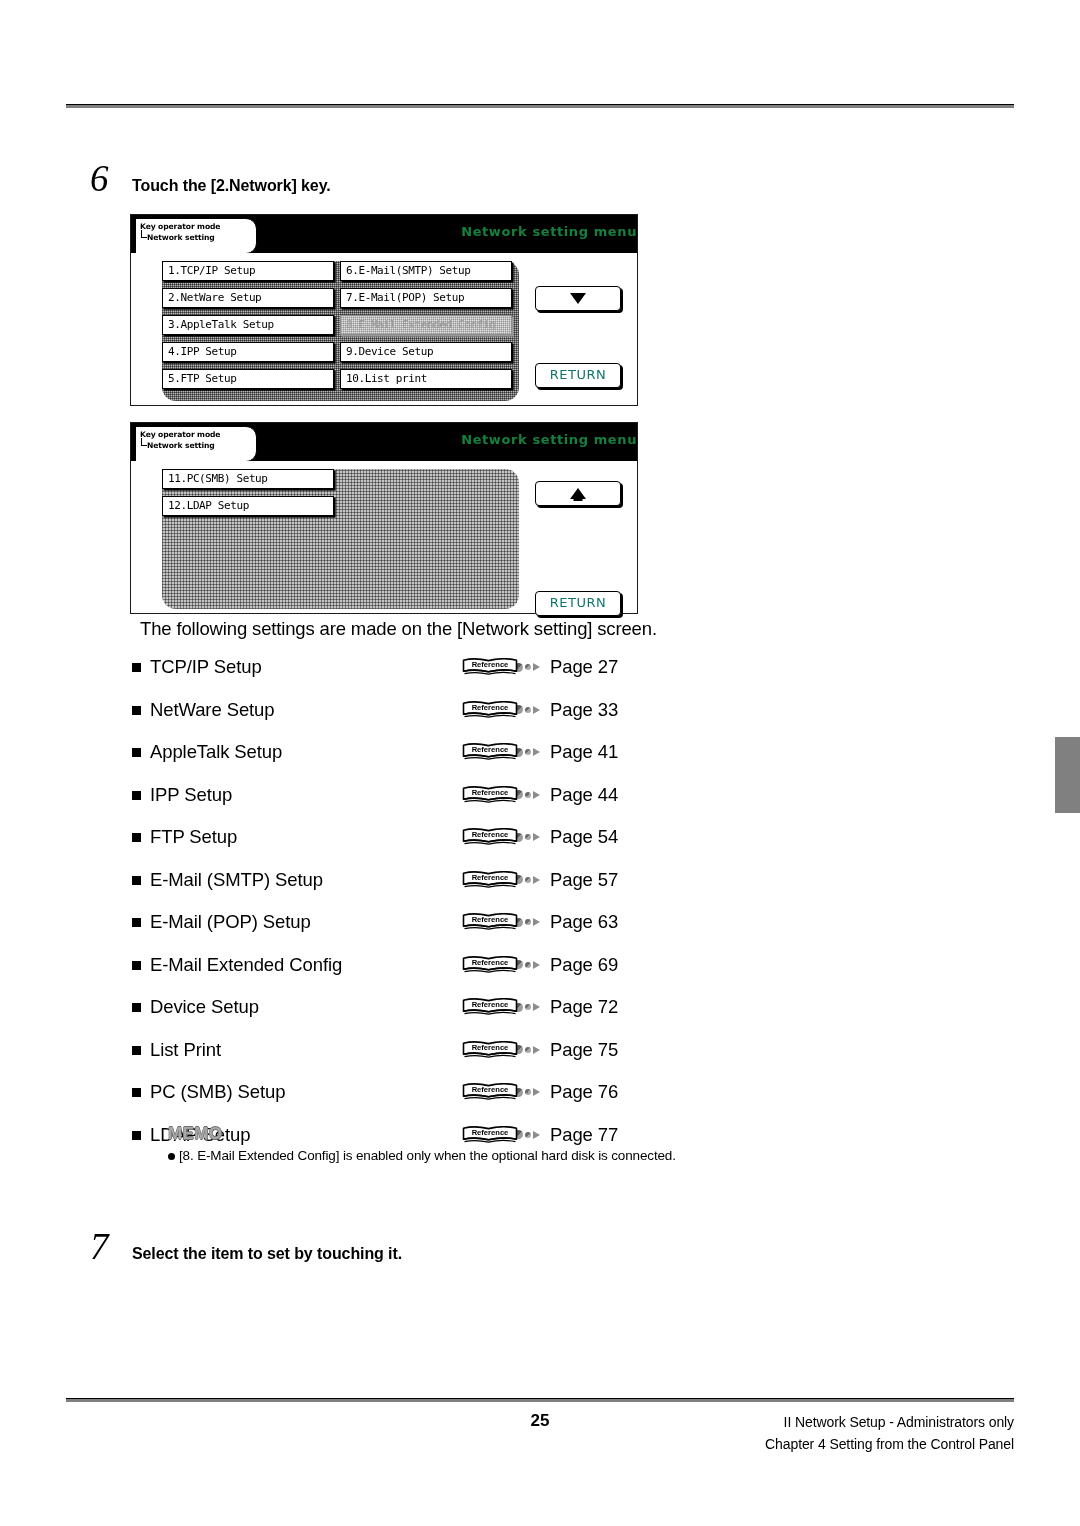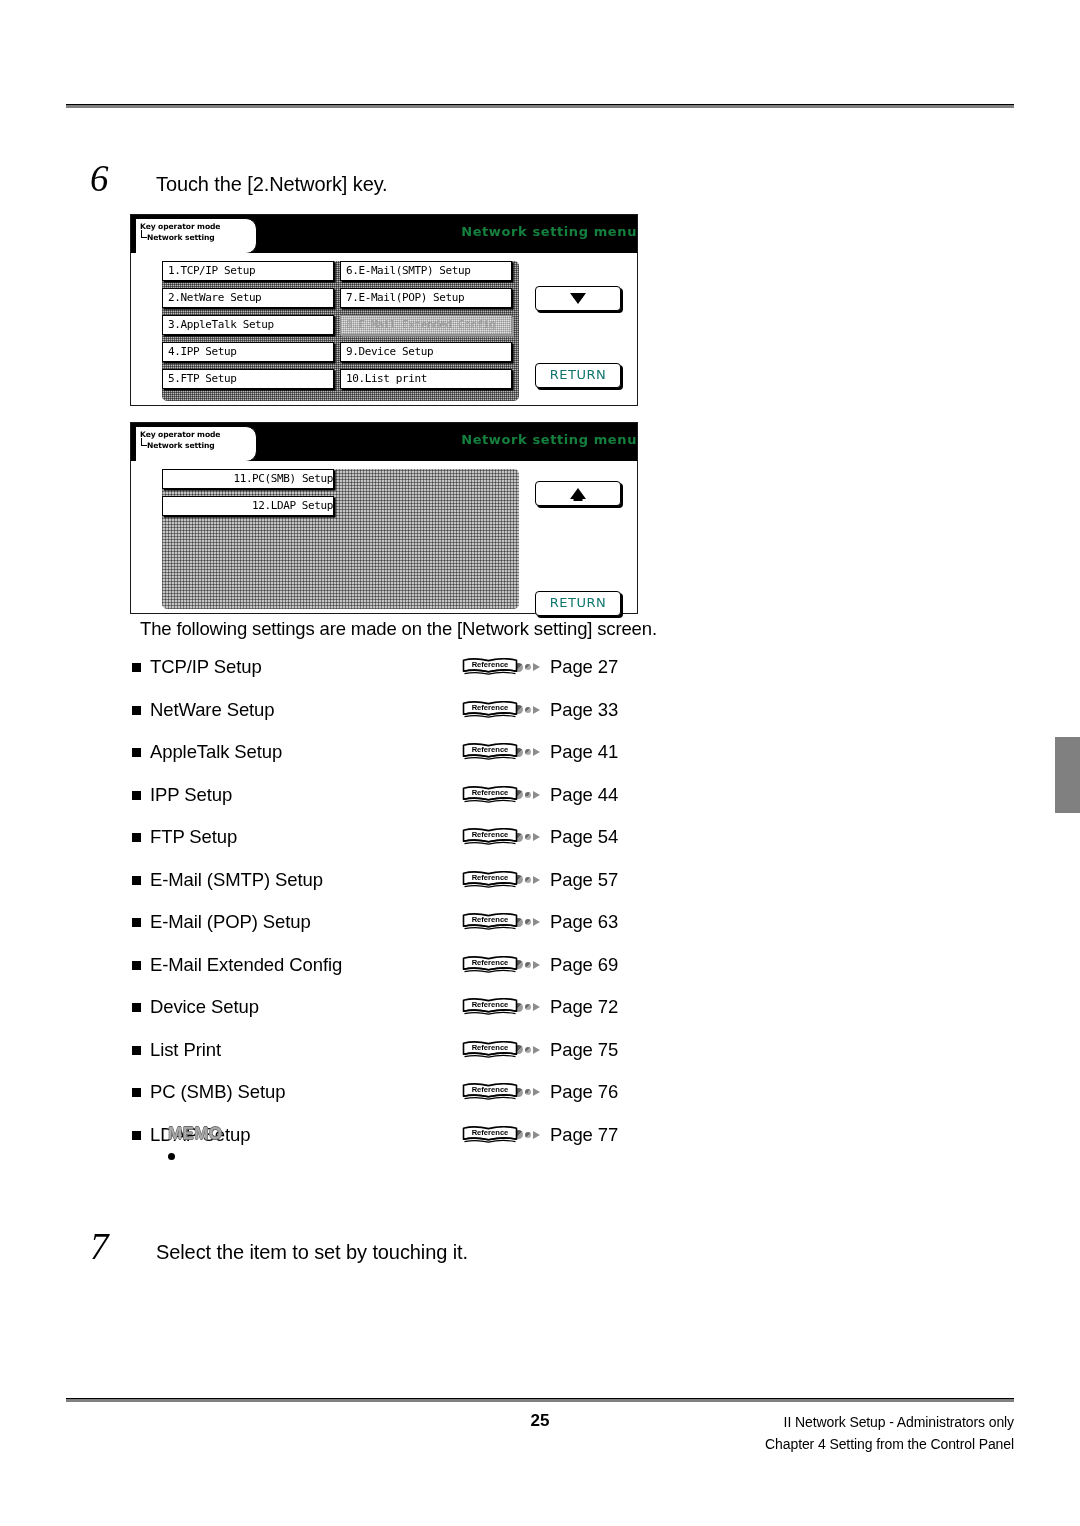--- a/index.html
+++ b/index.html
@@ -50,24 +50,23 @@
     font-family: "Liberation Serif", serif;
     font-style: italic;
     font-size: 37px;
     font-weight: normal;
     line-height: 1;
     width: 42px;
     text-align: left;
   }
   .step-text {
     font-family: "Liberation Sans", sans-serif;
-    font-weight: normal;
-    font-size: 20px;
+    font-weight: bold;
+    font-size: 16px;
     letter-spacing: -0.1px;
-    margin-left: 24px;
   }
   #step6 { left: 90px; top: 160px; }
   #step7 { left: 90px; top: 1228px; }
 
   
   .panel {
     position: absolute;
     border: 1.5px solid #1a1a1a;
     background: #ffffff;
     box-sizing: border-box;
@@ -125,32 +124,31 @@
     padding: 0;
   }
 
   
   .key-field {
     position: absolute;
     left: 31px;
     top: 8px;
     width: 357px;
     height: 140px;
-    border-radius: 5px;
+    border-radius: 14px;
     background-color: #b9b9b9;
     background-image:
       repeating-linear-gradient(0deg, rgba(0,0,0,.45) 0 1px, rgba(255,255,255,0) 1px 2px),
       repeating-linear-gradient(90deg, rgba(0,0,0,.45) 0 1px, rgba(255,255,255,0) 1px 2px);
   }
   .key-field.sparse {
     background-color: #c4c4c4;
     background-image:
       repeating-linear-gradient(0deg, rgba(0,0,0,.40) 0 1px, rgba(255,255,255,0) 1px 3px),
       repeating-linear-gradient(90deg, rgba(0,0,0,.40) 0 1px, rgba(255,255,255,0) 1px 3px);
-    text-align: right;
   }
 
   .key-col {
     position: absolute;
     top: 0;
     width: 172px;
   }
   .key-col.left  { left: 0px; }
   .key-col.right { left: 178px; }
 
@@ -690,20 +688,21 @@
         </span>
         <span class="ref-page">Page 77</span>
       </span>
     </div>
   </div>
 
 <div class="memo">
   <div class="memo-title">MEMO</div>
   <div class="memo-item">
     <span class="memo-dot"></span>
+    <span>[8. E-Mail Extended Config] is enabled only when the optional hard disk is connected.</span>
   </div>
 </div>
 
 <div class="step" id="step7">
   <span class="step-num">7</span>
   <span class="step-text">Select the item to set by touching it.</span>
 </div>
 
 <div class="thumb-tab"></div>
 

